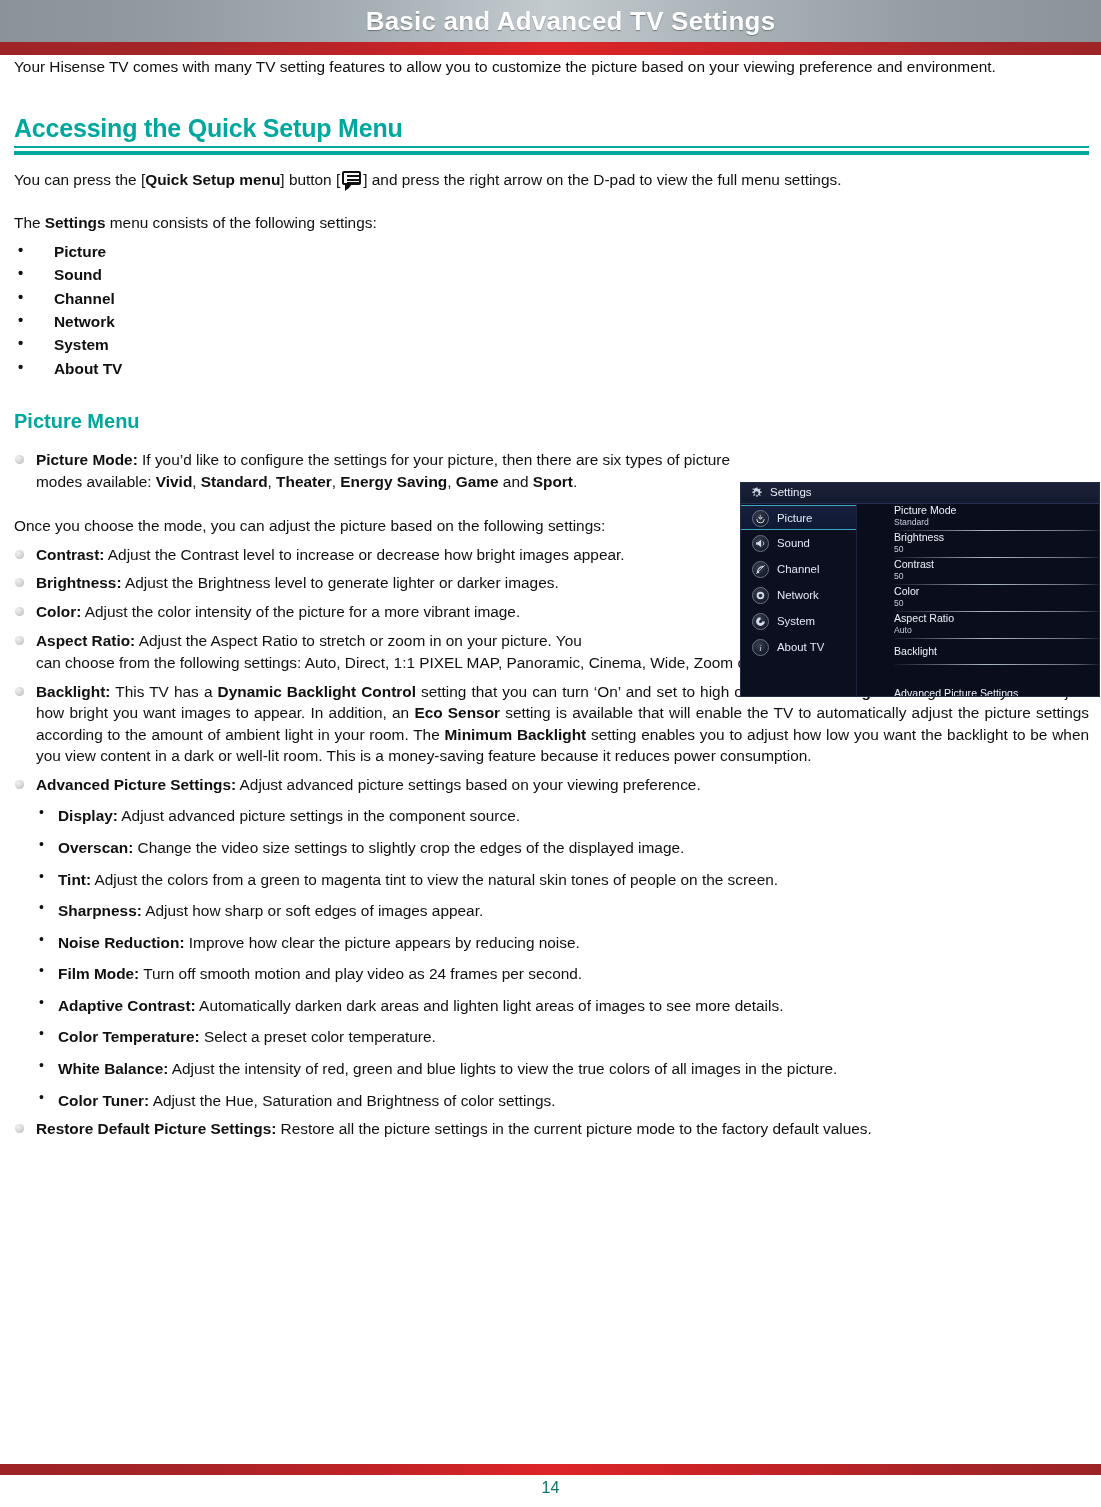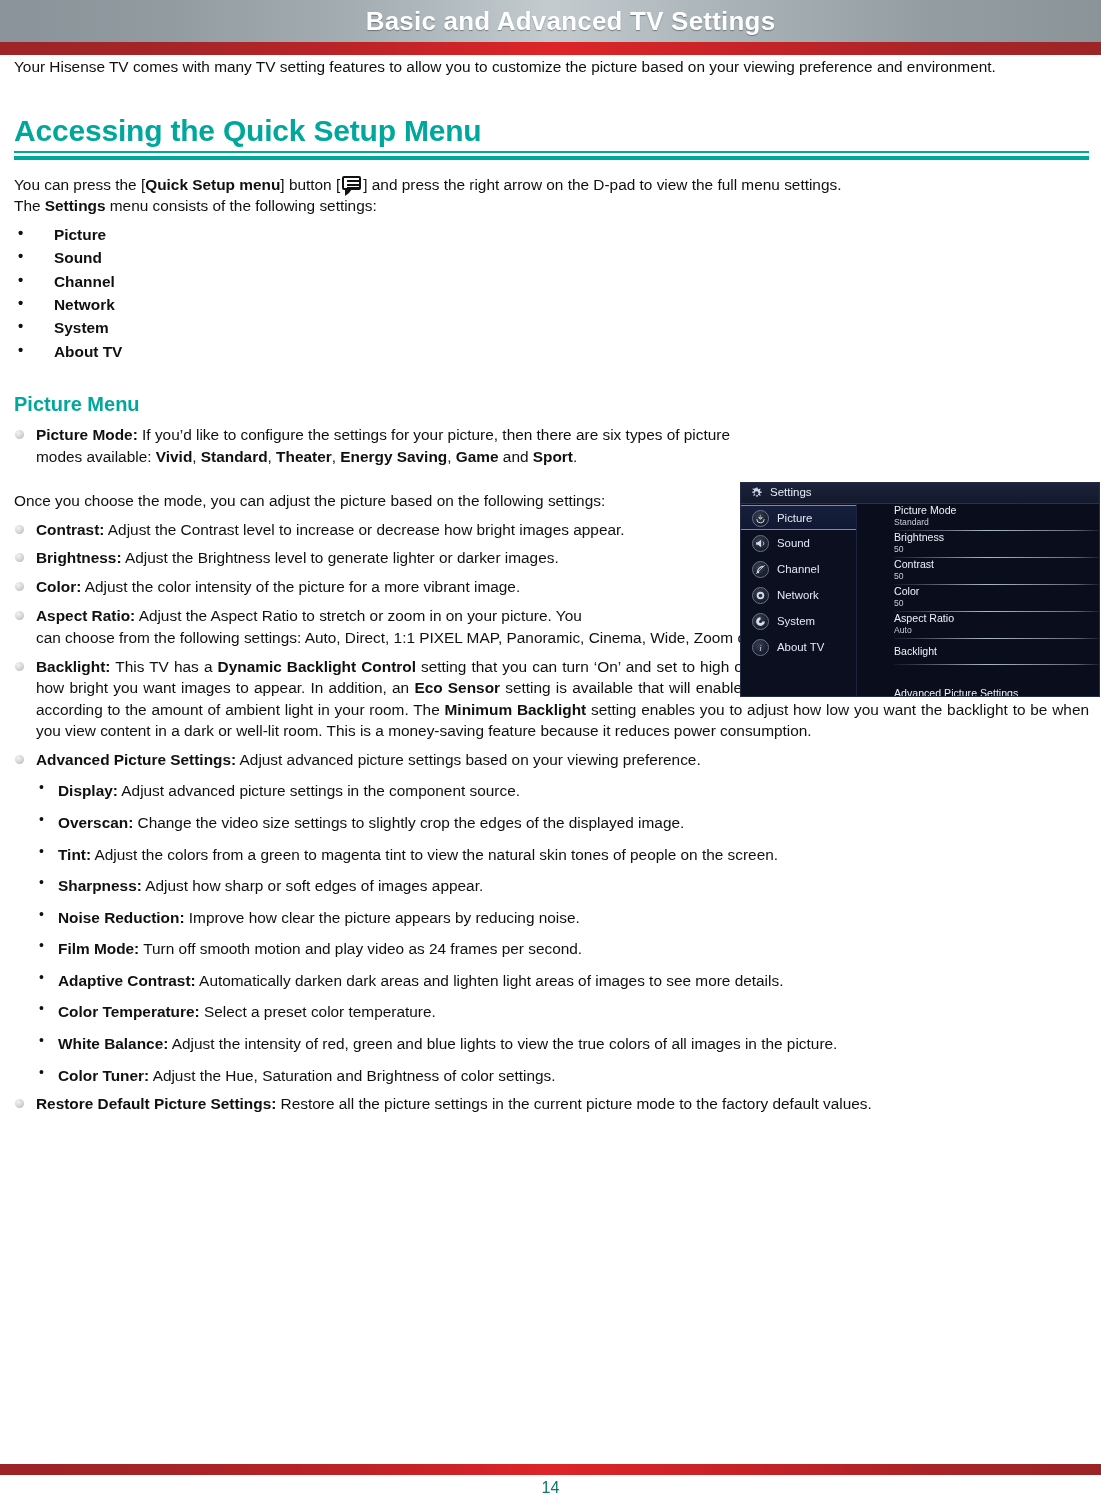--- a/index.html
+++ b/index.html
@@ -61,21 +61,21 @@
   p.para {
     font-size: 15.4px;
     line-height: 1.40;
     margin: 0;
     text-align: justify;
     color: #101010;
   }
   .intro { margin-top: 34px; }
 
   h2.section-heading {
-    font-size: 30px;
+    font-size: 25px;
     font-weight: bold;
     color: #00a79d;
     margin: 36px 0 0 0;
     letter-spacing: -0.2px;
   }
   .heading-rules {
     margin-top: 3px;
     margin-bottom: 14px;
   }
   .heading-rules .r1 {
@@ -85,21 +85,21 @@
   .heading-rules .r2 {
     height: 4px;
     background: #00a79d;
     margin-top: 3px;
   }
 
   h3.sub-heading {
     font-size: 20px;
     font-weight: bold;
     color: #00a79d;
-    margin: 30px 0 8px 0;
+    margin: 30px 0 16px 0;
   }
 
   
   .menu-glyph {
     display: inline-block;
     width: 19px;
     height: 17px;
     vertical-align: -3px;
     position: relative;
     margin: 0 2px;
@@ -329,21 +329,21 @@
     <div class="r1"></div>
     <div class="r2"></div>
   </div>
 
   <p class="para"><span>You can press the [</span><b>Quick Setup menu</b><span>] button [</span><span class="menu-glyph"><span class="bub">
           <span class="l1"></span>
           <span class="l2"></span>
           <span class="l3"></span>
         </span><span class="tail"></span></span><span>] and press the right arrow on the D-pad to view the full menu settings.</span></p>
 
-  <p class="para" style=""><span>The </span><b>Settings</b><span> menu consists of the following settings:</span></p>
+  <p class="para" style="margin-top:22px"><span>The </span><b>Settings</b><span> menu consists of the following settings:</span></p>
 
   <ul class="dot-list">
     <li>Picture</li>
     <li>Sound</li>
     <li>Channel</li>
     <li>Network</li>
     <li>System</li>
     <li>About TV</li>
   </ul>
 

